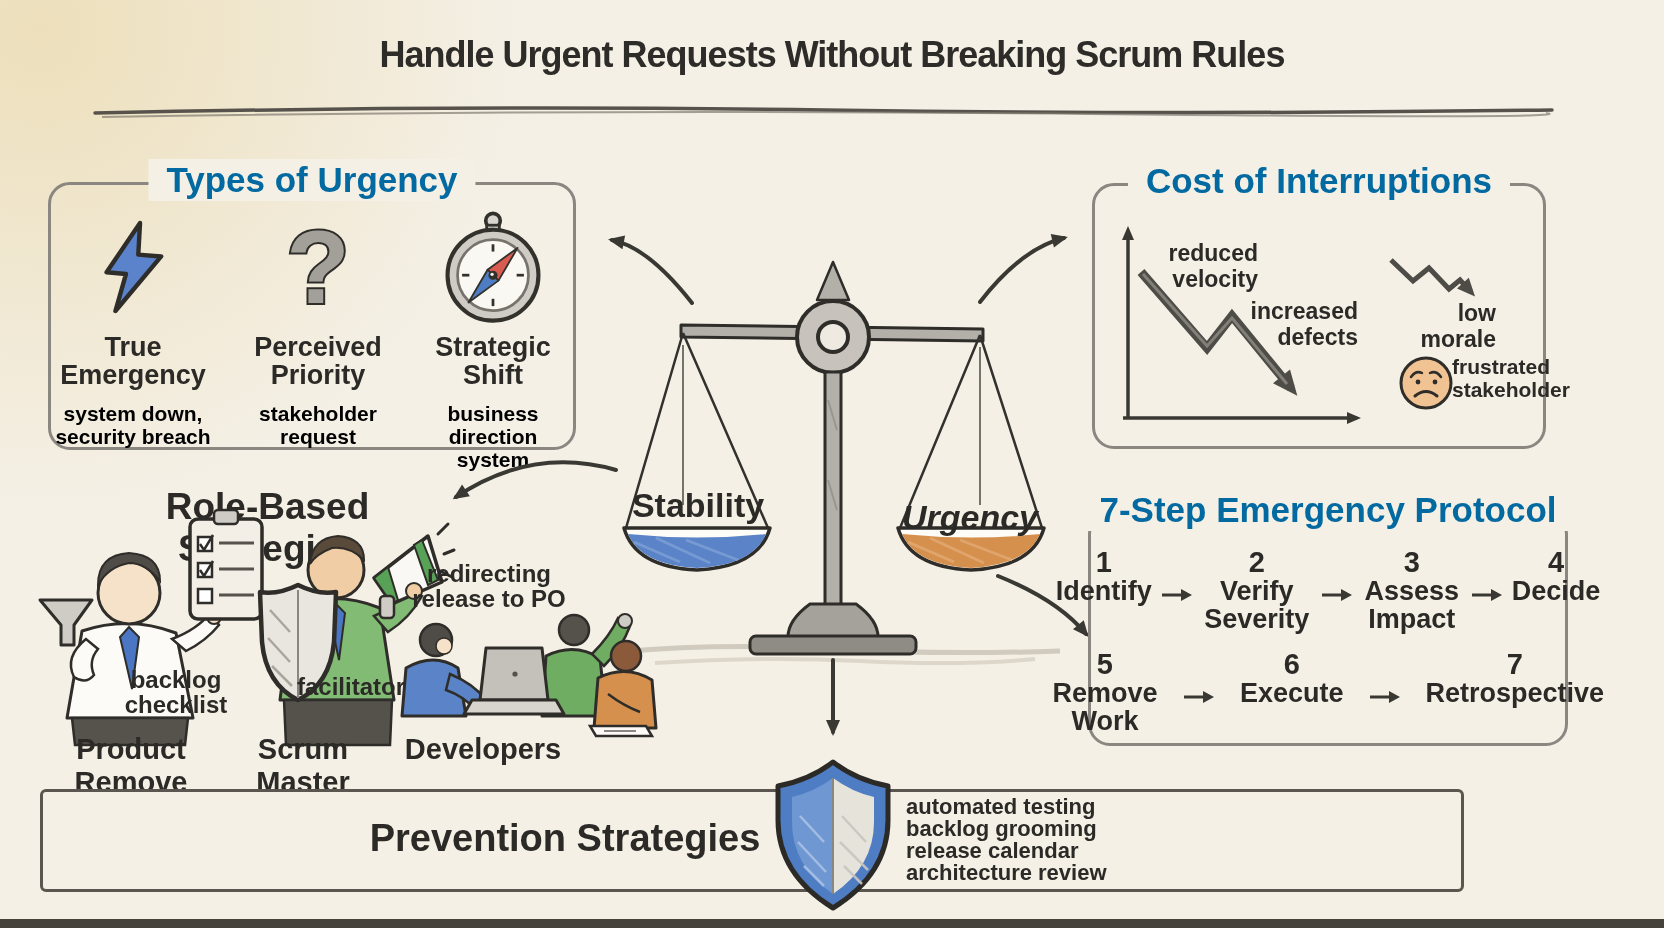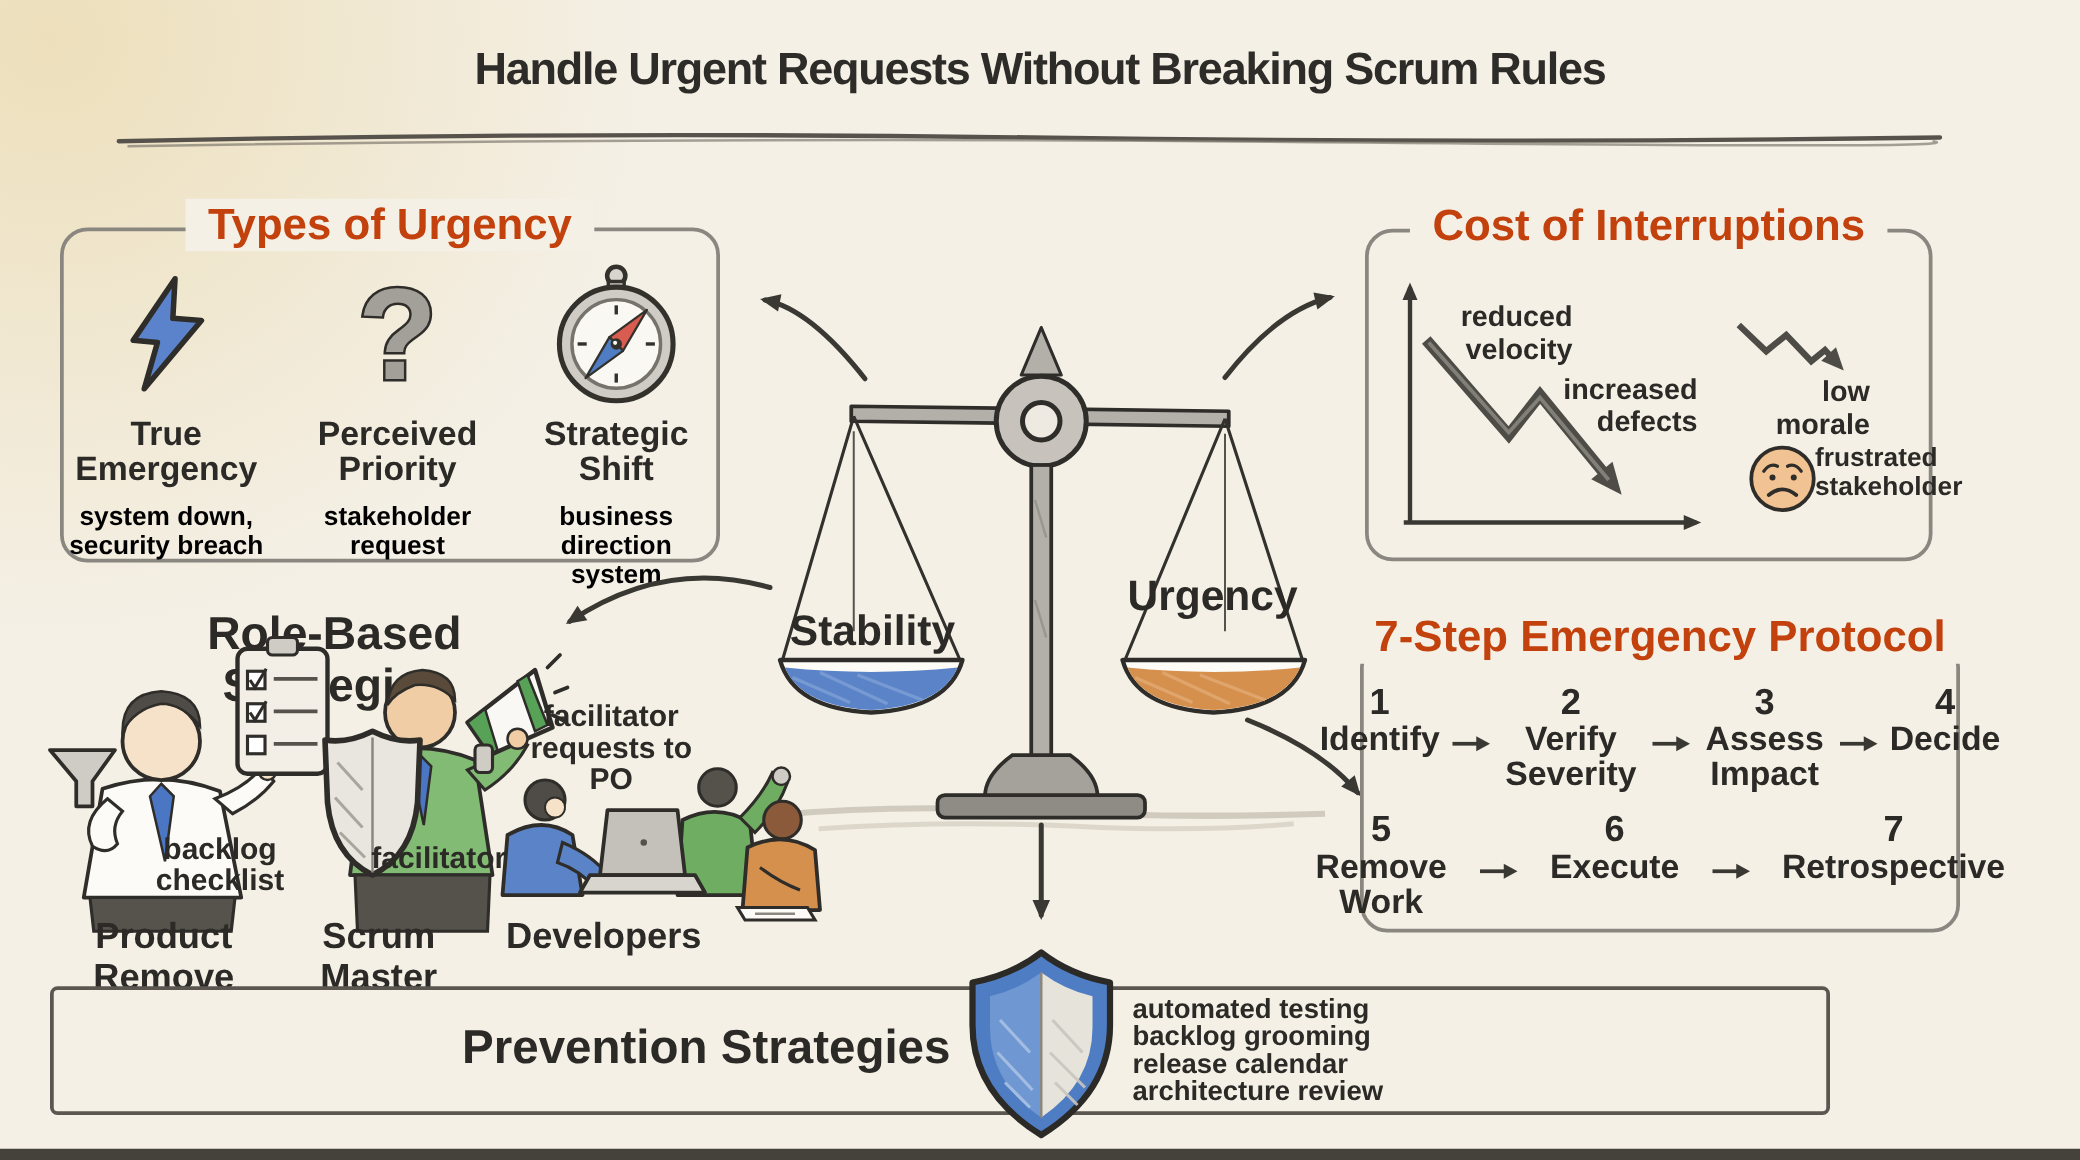--- a/index.html
+++ b/index.html
@@ -14,21 +14,21 @@
     background:radial-gradient(circle at 40px 30px, rgba(233,214,164,.65), rgba(233,214,164,0) 26%);
   }
   .abs{position:absolute;}
 
   .main-title{left:0;right:0;top:34px;text-align:center;font-size:36px;font-weight:700;letter-spacing:-1px;color:#2e2c28;}
 
   .box{position:absolute;border:3px solid #8a8680;border-radius:22px;}
   .box-title{
     position:absolute;top:-26px;left:50%;transform:translateX(-50%);
     background:#f4f0e6;padding:0 18px;white-space:nowrap;
-    font-size:35px;font-weight:700;color:#c2410c;line-height:42px;
+    font-size:35px;font-weight:700;color:#0369a1;line-height:42px;
   }
 
   
   .tcol{position:absolute;top:24px;width:164px;text-align:center;}
   .ticon{height:116px;display:flex;align-items:center;justify-content:center;}
   .tname{font-size:27px;font-weight:700;line-height:28px;margin-top:8px;}
   .tdesc{font-size:21px;font-weight:700;line-height:23px;margin-top:13px;color:#000000;}
 
   .cost-label{font-weight:700;font-size:23px;line-height:26px;text-align:right;}
 
@@ -170,21 +170,21 @@
 
     <path d="M64 328 L210 328 Q199 367 137 370 Q75 367 64 328 Z" fill="#fdfcf7" stroke="#2f2d29" stroke-width="3.5" stroke-linejoin="round"></path>
     <path d="M68 334 Q137 341 206 334 Q193 365 137 368 Q81 365 68 334 Z" fill="#5b84c8"></path>
     <path d="M74 342 L120 362 M96 338 L150 363 M126 340 L178 360" stroke="#7fa0d6" stroke-width="2.5" opacity=".8"></path>
 
     <path d="M338 328 L484 328 Q473 367 411 370 Q349 367 338 328 Z" fill="#fdfcf7" stroke="#2f2d29" stroke-width="3.5" stroke-linejoin="round"></path>
     <path d="M342 334 Q411 341 480 334 Q467 365 411 368 Q355 365 342 334 Z" fill="#d6904e"></path>
     <path d="M348 342 L394 362 M370 338 L424 363 M400 340 L452 360" stroke="#e3ab74" stroke-width="2.5" opacity=".8"></path>
   </svg>
   <div class="abs scale-label" style="left:628px;top:486px;width:140px;">Stability</div>
-  <div class="abs scale-label" style="left:900px;top:458px;width:140px;">Urgency</div>
+  <div class="abs scale-label" style="left:900px;top:498px;width:140px;font-style:italic;">Urgency</div>
 
   <svg style="left:0;top:0;width:1664px;height:928px;pointer-events:none;" viewBox="0 0 1664 928">
     <defs>
       <marker id="mh" markerUnits="userSpaceOnUse" markerWidth="22" markerHeight="22" refX="15" refY="11" orient="auto">
         <path d="M3,4 L19,11 L3,18 Z" fill="#3a3833"></path>
       </marker>
     </defs>
     <path d="M692 303 Q648 247 612 240" fill="none" stroke="#3a3833" stroke-width="4" stroke-linecap="round" marker-end="url(#mh)"></path>
     <path d="M980 302 Q1022 248 1064 238" fill="none" stroke="#3a3833" stroke-width="4" stroke-linecap="round" marker-end="url(#mh)"></path>
     <path d="M616 470 Q532 446 456 497" fill="none" stroke="#3a3833" stroke-width="4" stroke-linecap="round" marker-end="url(#mh)"></path>
@@ -255,21 +255,21 @@
     </g>
     <circle cx="232" cy="48" r="15" fill="#8a5a3a" stroke="#2f2d29" stroke-width="2.5"></circle>
     <path d="M204 70 Q232 56 258 72 L262 120 L200 120 Z" fill="#d6904e" stroke="#2f2d29" stroke-width="3" stroke-linejoin="round"></path>
     <path d="M214 86 Q230 98 246 104" fill="none" stroke="#2f2d29" stroke-width="2.5"></path>
     <polygon points="196,118 252,118 258,128 202,128" fill="#fbfaf6" stroke="#2f2d29" stroke-width="2.5"></polygon>
     <line x1="210" y1="123" x2="242" y2="123" stroke="#8a8780" stroke-width="2"></line>
   </svg>
 
   <div class="abs role-note" style="left:114px;top:667px;width:124px;">backlog checklist</div>
   <div class="abs role-note" style="left:292px;top:674px;width:118px;">facilitator</div>
-  <div class="abs role-note" style="left:410px;top:561px;width:158px;">facilitator requests to PO</div>
+  <div class="abs role-note" style="left:410px;top:561px;width:158px;">redirecting release to PO</div>
 
   <div class="abs role-caption" style="left:40px;top:733px;width:182px;">Product Remove</div>
   <div class="abs role-caption" style="left:222px;top:733px;width:162px;">Scrum Master</div>
   <div class="abs role-caption" style="left:402px;top:733px;width:162px;">Developers</div>
 
   <div class="box" style="left:1088px;top:512px;width:474px;height:228px;">
     <div class="box-title">7-Step Emergency Protocol</div>
 
     <div class="prow" style="top:32px;gap:8px;">
       <div class="pstep">

